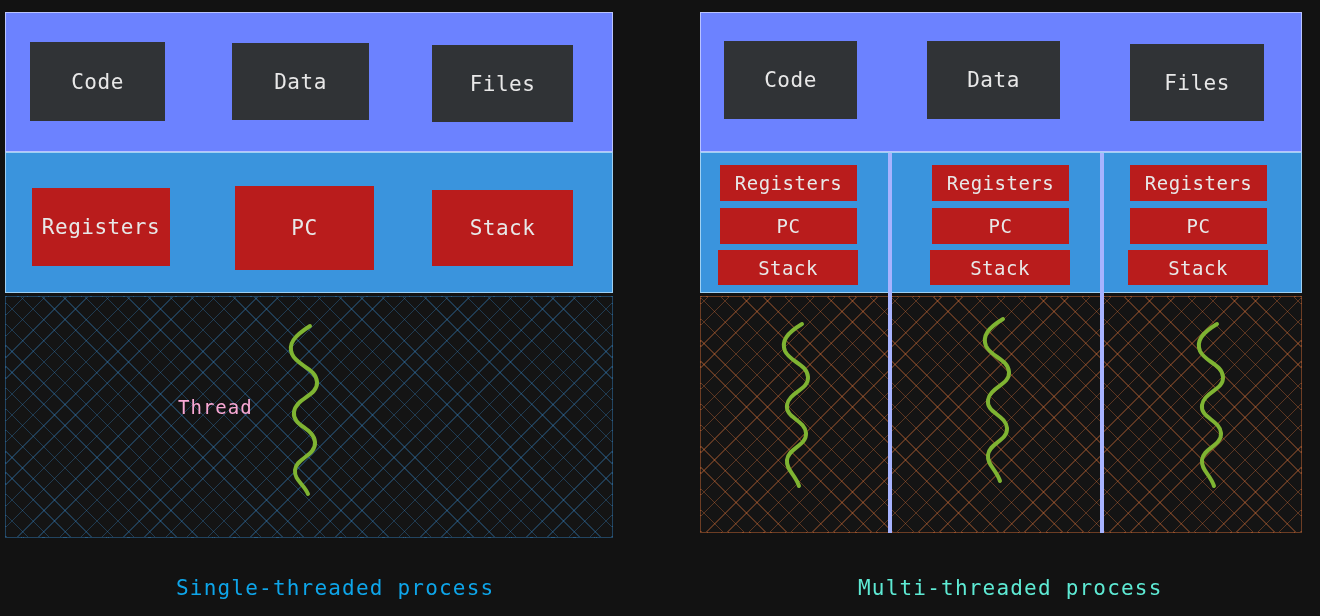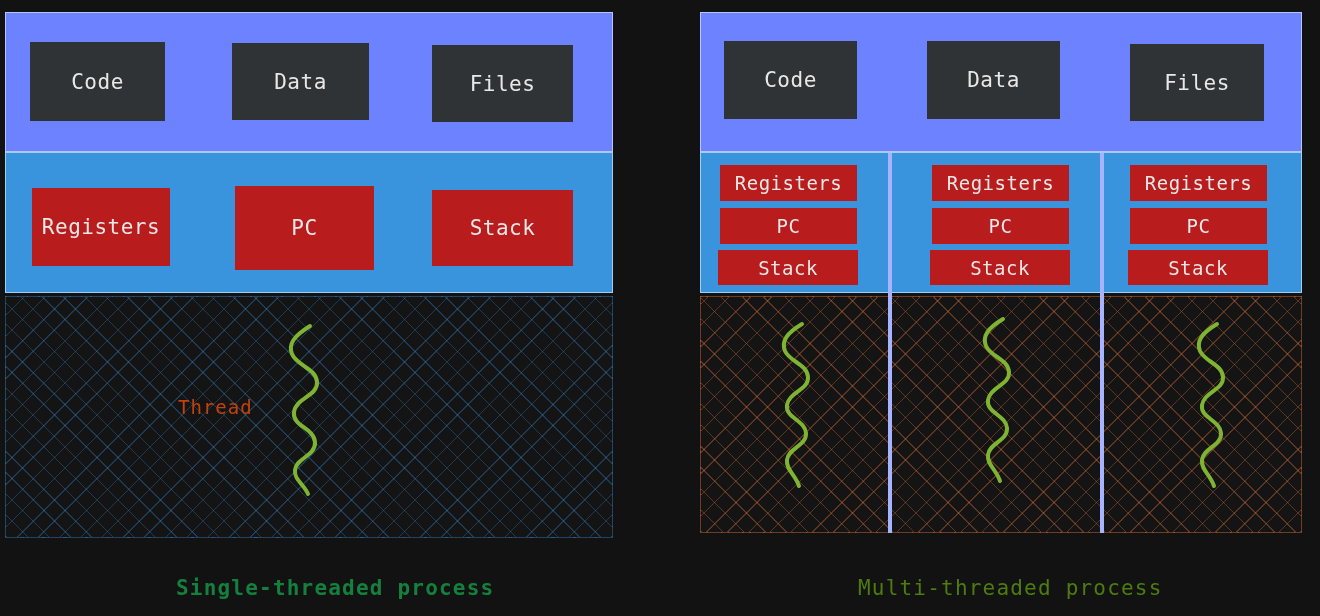--- a/index.html
+++ b/index.html
@@ -69,28 +69,28 @@
   }
 
   
   .caption{
     position:absolute;
     font-family:"DejaVu Sans Mono", monospace;
     font-size:21px;
     letter-spacing:1.2px;
     white-space:nowrap;
   }
-  .caption.single{color:#15803d;font-weight:bold;}
-  .caption.multi{color:#4d7c0f;}
+  .caption.single{color:#0ea5e9;}
+  .caption.multi{color:#5eead4;}
 
   .threadlabel{
     position:absolute;
     font-family:"DejaVu Sans Mono", monospace;
     font-size:19px;
-    color:#c2410c;
+    color:#f9a8d4;
     letter-spacing:1px;
     white-space:nowrap;
   }
 
   .squiggle{position:absolute;pointer-events:none;}
 </style>
 </head>
 <body>
 
 <div class="stage">

